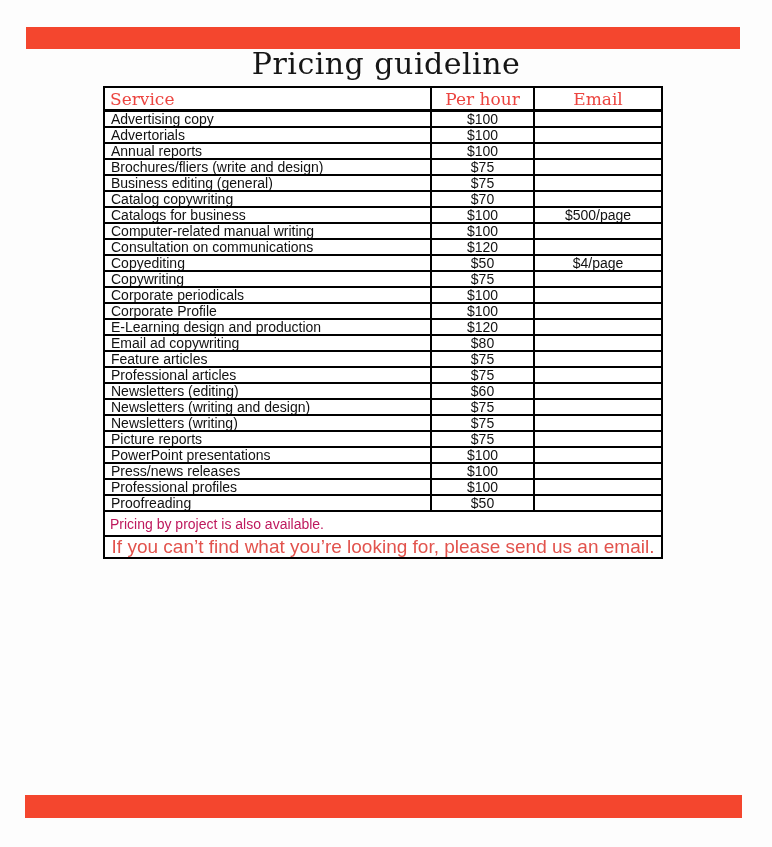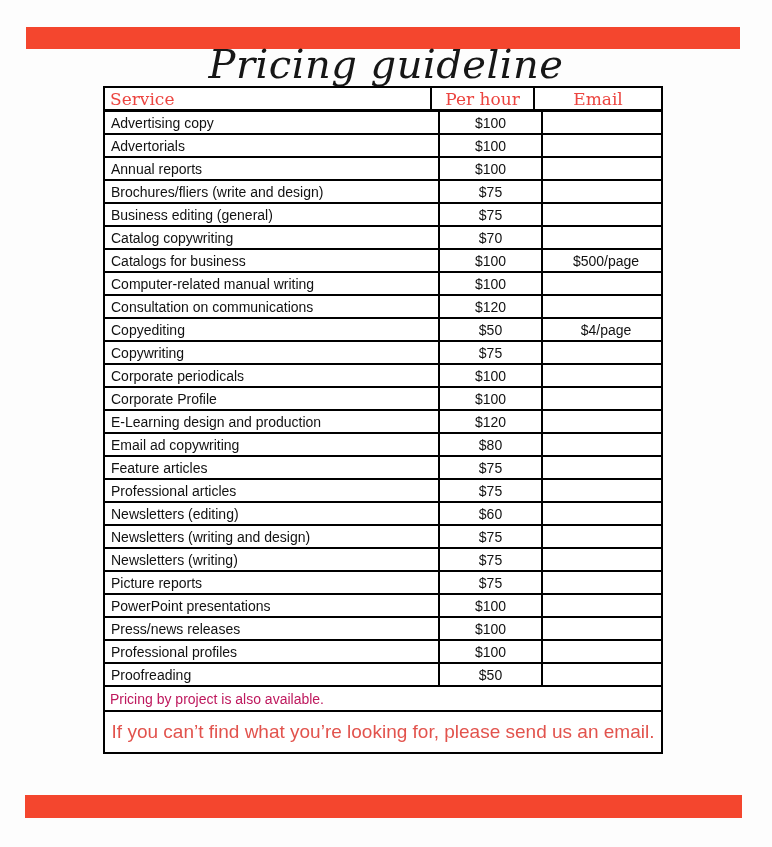--- a/index.html
+++ b/index.html
@@ -19,39 +19,39 @@
   .page{ position:relative; width:772px; height:847px; background:#fdfdfd; }
 
   .bar{ position:absolute; background:var(--accent); }
   .bar.top{ left:26px; top:27px; width:714px; height:22px; }
   .bar.bottom{ left:25px; top:795px; width:717px; height:23px; }
 
   .title{
     position:absolute; left:0; top:46px; width:100%;
     margin:0; text-align:center;
     font-family:"DejaVu Serif", serif;
-    font-weight:400; font-size:40px; line-height:36px;
-    color:#161616; letter-spacing:0.5px;font-style:italic;
+    font-weight:400; font-size:30px; line-height:36px;
+    color:#161616; letter-spacing:0.5px;
   }
 
   .table{
     position:absolute; left:103px; top:86px; width:560px;
     border:2px solid var(--border);
     background:#fff;
   }
   .row{
     display:grid;
     grid-template-columns:325px 105px 1fr;
     border-bottom:2px solid var(--border);
     background:#fff;
   }
   .row.header{ height:24px; border-bottom:3px solid var(--border); }
-  .rows .row{ height:23px;gap:8px; }
+  .rows .row{ height:16px; }
   .row.note{ height:25px; grid-template-columns:1fr; }
-  .row.cta{ height:40px; grid-template-columns:1fr; border-bottom:none; }
+  .row.cta{ height:20px; grid-template-columns:1fr; border-bottom:none; }
 
   .cell{
     display:flex; align-items:center;
     font-size:14px; color:#111;
     white-space:nowrap; overflow:hidden;
   }
   .cell.service{ padding-left:6px; justify-content:flex-start; }
   .cell.hour{
     justify-content:center;
     border-left:2px solid var(--border);

